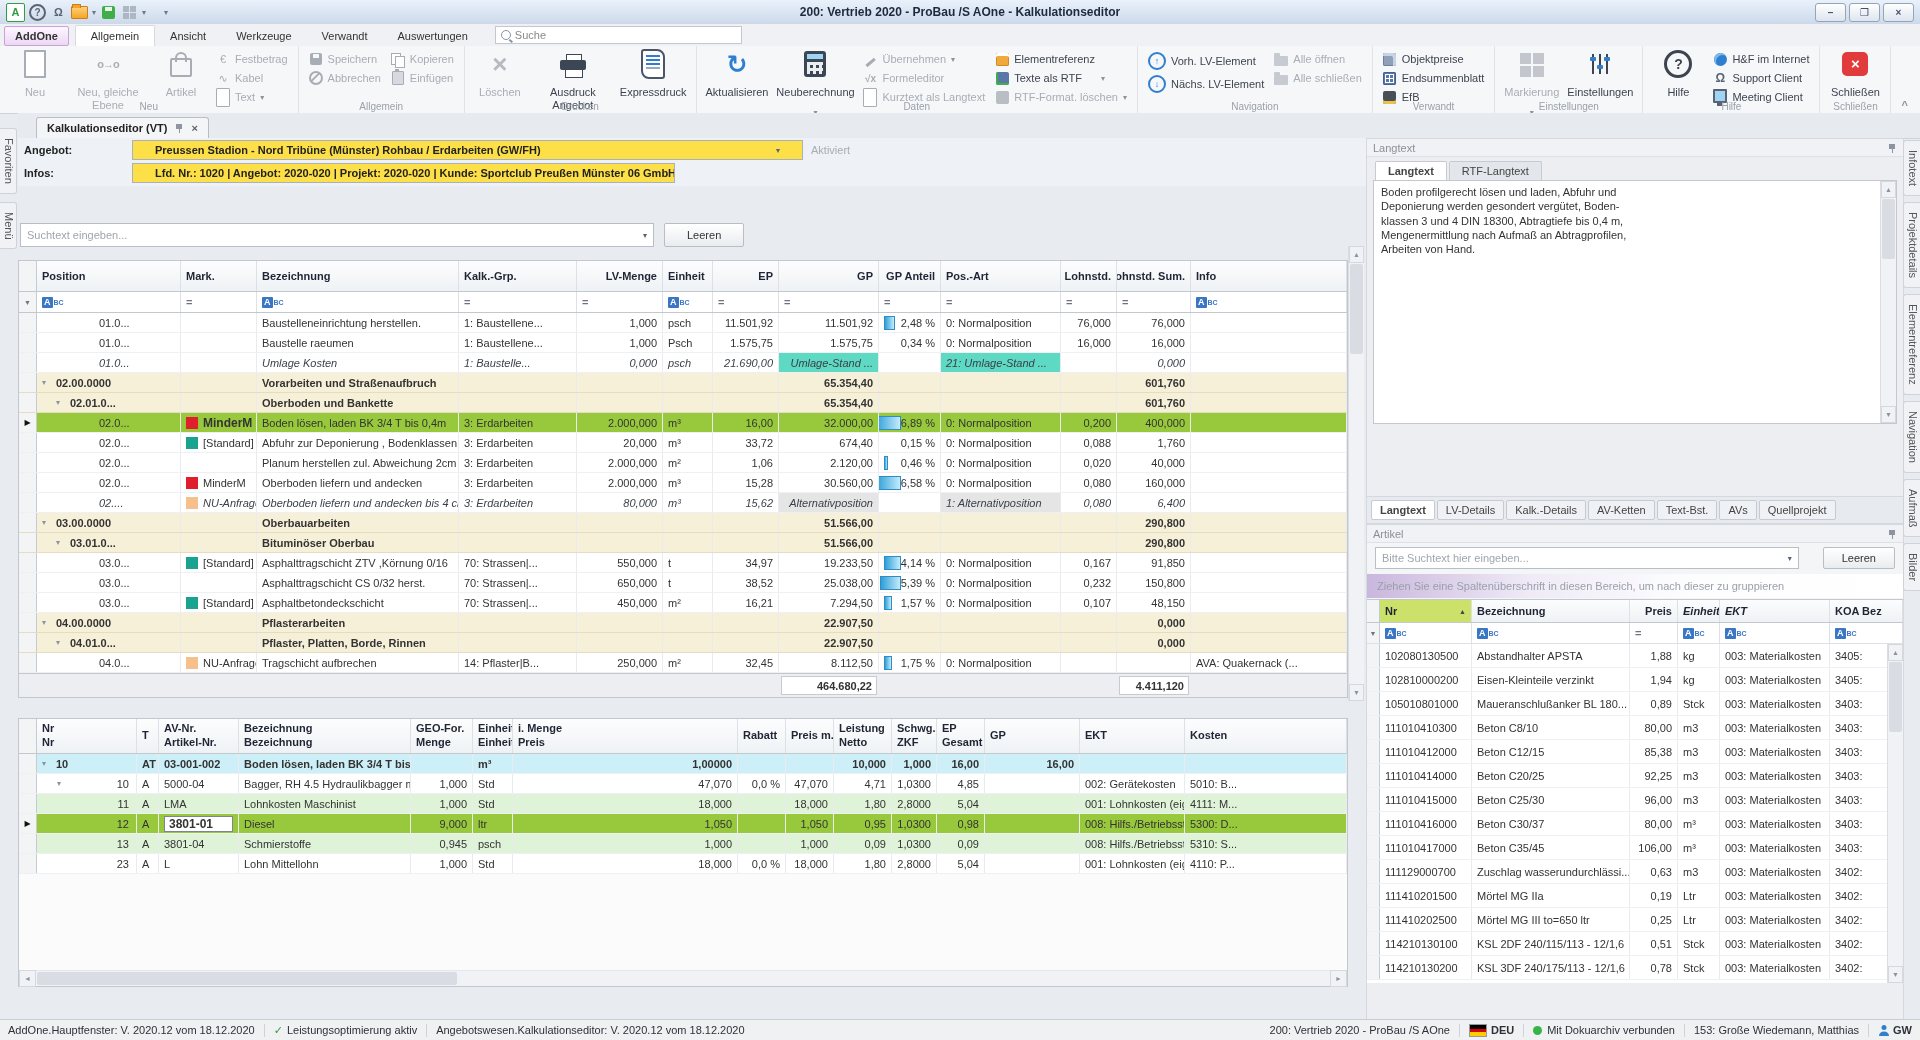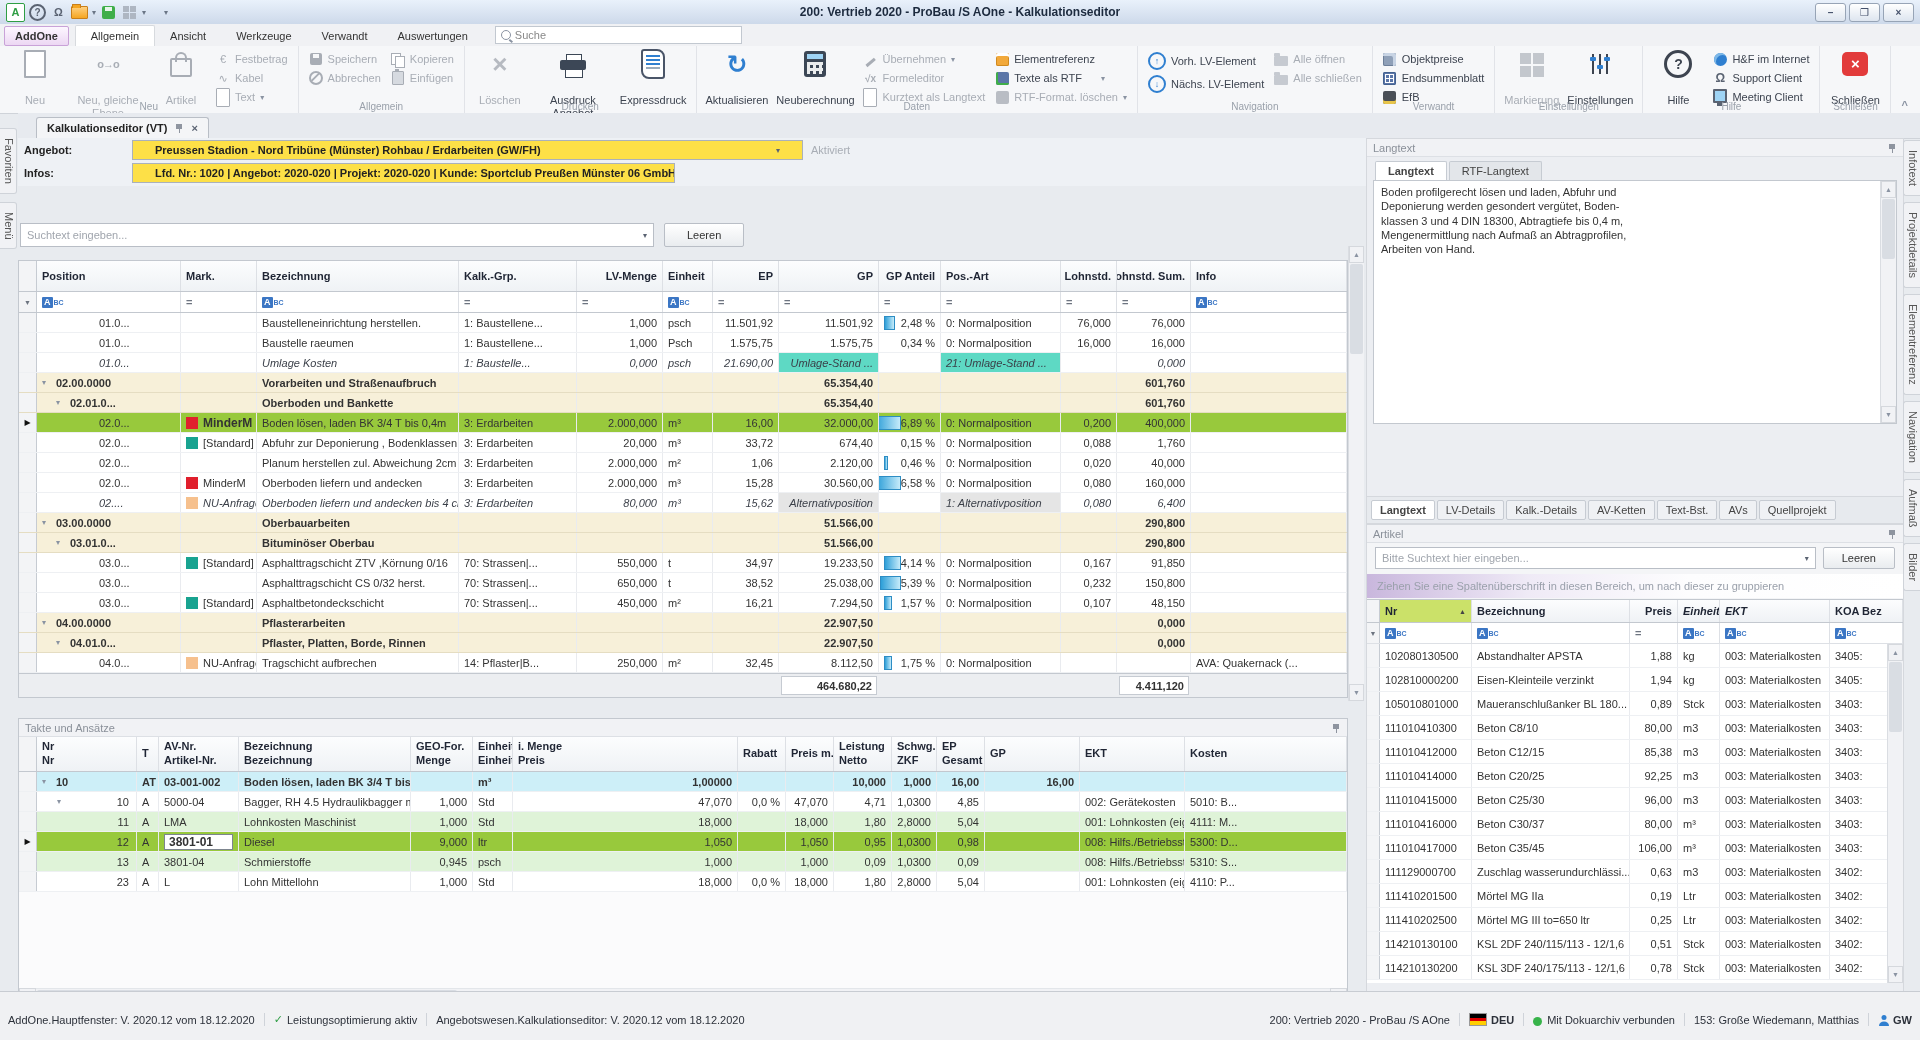--- a/index.html
+++ b/index.html
@@ -32,21 +32,21 @@
   .rtab{padding:4px 15px;color:#333}
   .rtab.active{background:#fff;border:1px solid #d7dade;border-bottom:1px solid #fff;border-radius:2px 2px 0 0;margin-bottom:-1px}
   .ribsearch{margin-left:12px;margin-bottom:2px;width:235px;height:16px;background:#fff;border:1px solid #c2c8d0;
              display:flex;align-items:center;gap:4px;padding:0 5px;color:#888}
   .mag{width:8px;height:8px;border:1.5px solid #8a93a2;border-radius:50%;position:relative;flex:none}
   .mag:after{content:"";position:absolute;right:-3px;bottom:-2px;width:4px;height:1.5px;background:#8a93a2;transform:rotate(40deg)}
   
   .ribbon{position:absolute;top:46px;left:0;right:0;height:67px;background:#f6f7f9;border-bottom:1px solid #cfd3d9;display:flex}
   .rgroup{position:relative;display:flex;align-items:flex-start;padding:3px 5px 13px 5px;border-right:1px solid #e1e3e8}
   .glabel{position:absolute;bottom:1px;left:0;right:0;text-align:center;font-size:10px;color:#9aa1ab}
-  .bigbtn{min-width:52px;max-width:78px;display:flex;flex-direction:column;align-items:center;gap:17px;padding:2px 4px;
+  .bigbtn{min-width:52px;max-width:78px;display:flex;flex-direction:column;align-items:center;gap:9px;padding:2px 4px;
           text-align:center;line-height:1.15;color:#3d4450}
   .smcol{display:flex;flex-direction:column;gap:5px;padding:3px 5px}
   .smbtn{display:flex;align-items:center;gap:5px;white-space:nowrap;color:#3d4450}
   .dis{color:#a8adb5}
   .caret{font-size:8px;color:#8a93a2}
   .ic{display:inline-flex;align-items:center;justify-content:center;flex:none}
   .ic26{width:28px;height:26px}
   .ic14{width:14px;height:14px}
   .i-page{width:13px;height:17px;background:#fff;border:1px solid #a8adb5;border-radius:1px}
   .i-page.big{width:18px;height:24px;border-width:2px}
@@ -197,40 +197,40 @@
   .lt-section{height:384px;display:flex;flex-direction:column;border-bottom:2px solid #d5d8dd}
   .lt-tabs{display:flex;gap:2px;padding:4px 6px 0 8px;background:#eceef2}
   .ltab{padding:3px 12px;border:1px solid #c6cbd2;border-bottom:none;background:#e3e6ea;color:#444;border-radius:2px 2px 0 0}
   .ltab.active{background:#fff;font-weight:bold}
   .lt-boxwrap{display:flex;margin:0 6px;border:1px solid #c3c8cf;background:#fff;height:242px}
   .lt-text{flex:1;padding:4px 7px;white-space:pre-wrap;line-height:1.3;overflow:hidden}
   .lt-bottabs{margin-top:auto;display:flex;gap:2px;padding:3px 4px;background:#e7eaee;border-top:1px solid #d5d8dd}
   .btab{padding:3px 8px;border:1px solid #c6cbd2;background:#eff1f4;color:#444;border-radius:2px}
   .btab.active{background:#fff;font-weight:bold}
   .art-section{height:458px;display:flex;flex-direction:column;background:#f4f5f7}
-  .art-search{display:flex;align-items:flex-end;gap:7px;padding:4px 8px}
+  .art-search{display:flex;align-items:flex-end;gap:24px;padding:4px 8px}
   .acombo{flex:1;height:20px;background:#fff;border:1px solid #b9bec6;display:flex;align-items:center;padding:0 6px;color:#a0a5ad}
   .abtn{height:20px;padding:0 18px;border:1px solid #b9bec6;border-radius:2px;background:linear-gradient(#fff,#e9ecef);color:#333;display:flex;align-items:center}
   .grouphint{height:24px;margin:1px 0;display:flex;align-items:center;padding:0 10px;color:#9aa0ab;
              background:linear-gradient(90deg,#c9b7dd,#efeaf6 30%,#fdfdfe 60%,#fff);overflow:hidden;white-space:nowrap}
   #artgrid{--acols:13px 92px 158px 48px 42px 110px minmax(0,1fr)}
   .ag-h,.ag-f,.ag-row{display:grid;grid-template-columns:var(--acols)}
   .ag-h{height:22px;border-top:1px solid #c3c8cf;border-bottom:1px solid #c3c8cf}
   .ag-h .sorted{background:#cbe169}
   .sortarrow{margin-left:auto;font-size:7px;color:#444}
   .ag-f{height:20px;background:#fff;border-bottom:1px solid #dde0e5}
   .ag-rows{position:relative;flex:1;background:#fff;overflow:hidden}
   .ag-row{height:23px;border-bottom:1px solid #eef0f3;background:#fff}
   .art-vsb{position:absolute;right:0;top:0;bottom:0}
   .afoot{height:20px;border-top:1px solid #c3c8cf;background:#f1f2f5;display:flex;align-items:center;padding:0 8px;color:#333}
   .afoot .mid{margin-left:4px;color:#555}
   .rp-fill{flex:1;background:#eceef2}
   
   .statusbar{position:absolute;left:0;right:0;bottom:0;height:20px;background:#f0f1f3;border-top:1px solid #c8ccd2;
-             display:flex;align-items:flex-end;padding:14px 8px;color:#2c313a}
+             display:flex;align-items:center;padding:0 8px;color:#2c313a}
   .ssep{width:1px;height:13px;background:#cfd3d9;margin:0 9px}
   .scheck{color:#2f9e44;font-weight:bold;margin-right:4px}
   .flag{width:16px;height:11px;margin-right:4px;background:linear-gradient(#000 0 33%,#dd0000 33% 66%,#ffce00 66%);border:1px solid #999}
   .gdot{width:9px;height:9px;border-radius:50%;background:#37b34a;margin-right:5px}
   .bold{font-weight:bold}
   .persvg{width:12px;height:12px;margin-right:3px}
 </style>
 </head>
 <body>
 
@@ -1520,24 +1520,20 @@
           <div></div>
           <div></div>
         <div class="totcell">
             <div class="totbox">4.411,120</div>
           </div>
         <div></div>
       </div>
     </div>
 
     <div class="takte">
-      <div class="ptitle">
-        <span>Takte und Ansätze</span>
-        <span class="pin"></span>
-      </div>
       <div id="taktegrid">
         <div class="tk-h gridhead">
           <div class="h gutcell"></div>
           <div class="h">
               <span>Nr</span>
               <span>Nr</span>
             </div>
           <div class="h">
               <span></span>
               <span>T</span>

